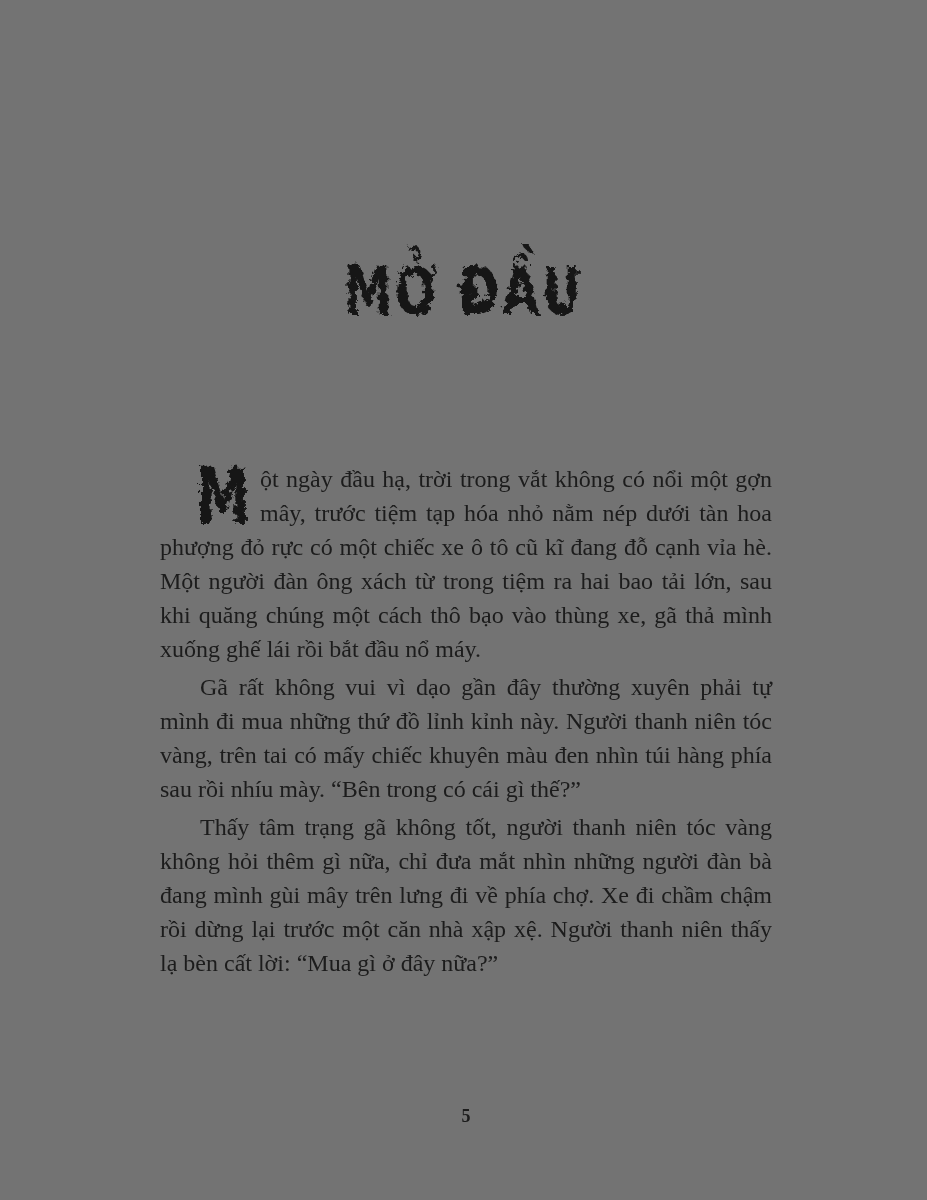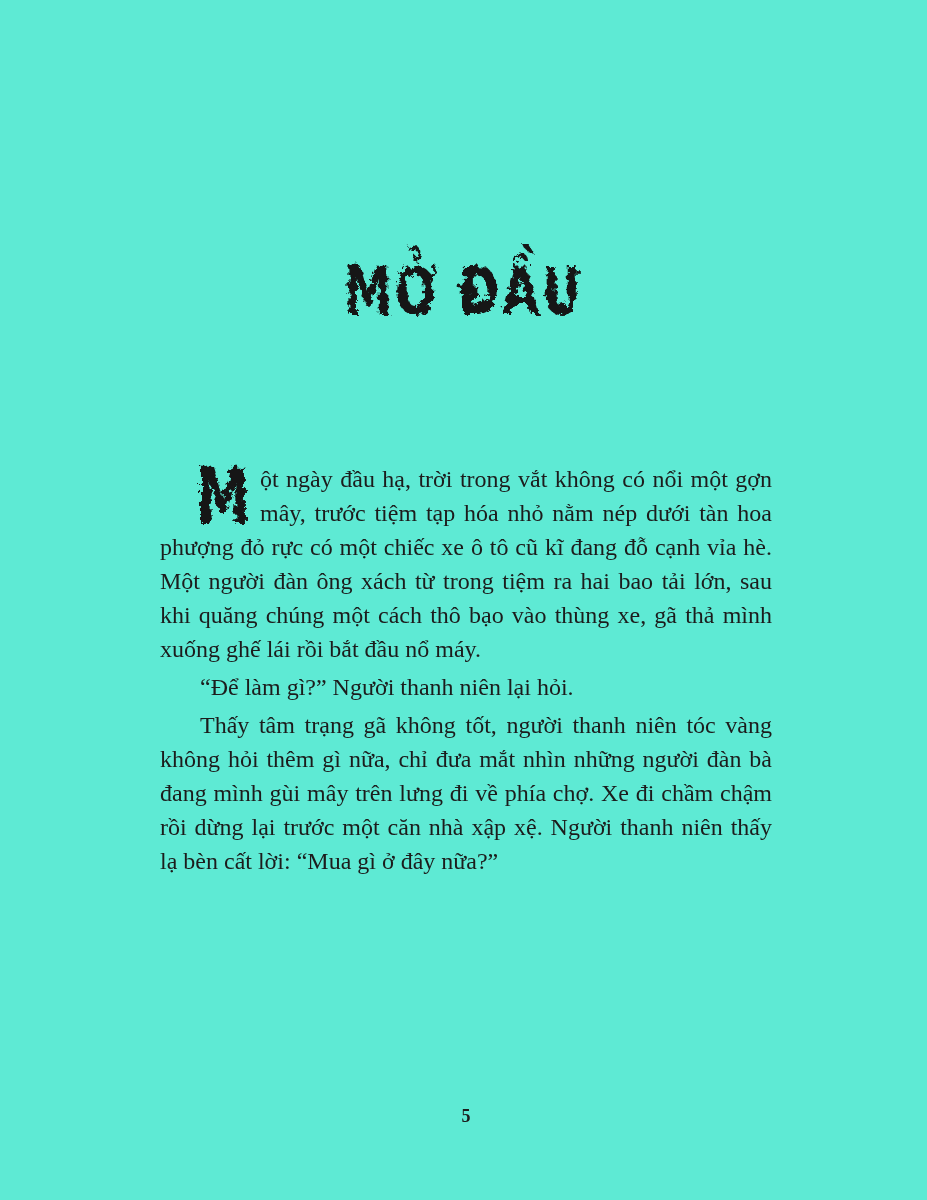--- a/index.html
+++ b/index.html
@@ -11,21 +11,21 @@
     width: 927px;
     height: 1200px;
     position: relative;
     overflow: hidden;
     font-family: "Liberation Serif", serif;
     color: #1c1c1c;
   }
   .page {
     position: absolute;
     inset: 0;
-    background: #5eead4;
+    background: #737373;
   }
   .title-wrap {
     position: absolute;
     top: 238px;
     left: 0;
     width: 927px;
     text-align: center;
   }
   .title-svg {
     display: inline-block;
@@ -85,20 +85,20 @@
   </div>
 
   <div class="content">
 
     <p class="para first">
       <svg class="dropcap-svg" width="58" height="64">
         <text x="29" y="60" text-anchor="middle" font-family="DejaVu Sans, sans-serif" font-weight="bold" font-size="78" fill="#141414" textLength="54" lengthAdjust="spacingAndGlyphs" filter="url(#grunge)">M</text>
       </svg><span>ột ngày đầu hạ, trời trong vắt không có nổi một gợn mây, trước tiệm tạp hóa nhỏ nằm nép dưới tàn hoa phượng đỏ rực có một chiếc xe ô tô cũ kĩ đang đỗ cạnh vỉa hè. Một người đàn ông xách từ trong tiệm ra hai bao tải lớn, sau khi quăng chúng một cách thô bạo vào thùng xe, gã thả mình xuống ghế lái rồi bắt đầu nổ máy.</span>
     </p>
 
-    <p class="para">“Để làm gì?” Người thanh niên lại hỏi.</p>
+    <p class="para">Gã rất không vui vì dạo gần đây thường xuyên phải tự mình đi mua những thứ đồ lỉnh kỉnh này. Người thanh niên tóc vàng, trên tai có mấy chiếc khuyên màu đen nhìn túi hàng phía sau rồi nhíu mày. “Bên trong có cái gì thế?”</p>
     <p class="para">Thấy tâm trạng gã không tốt, người thanh niên tóc vàng không hỏi thêm gì nữa, chỉ đưa mắt nhìn những người đàn bà đang mình gùi mây trên lưng đi về phía chợ. Xe đi chầm chậm rồi dừng lại trước một căn nhà xập xệ. Người thanh niên thấy lạ bèn cất lời: “Mua gì ở đây nữa?”</p>
 
   </div>
 
   <div class="page-number">5</div>
 
 </div>
 
 </body></html>

